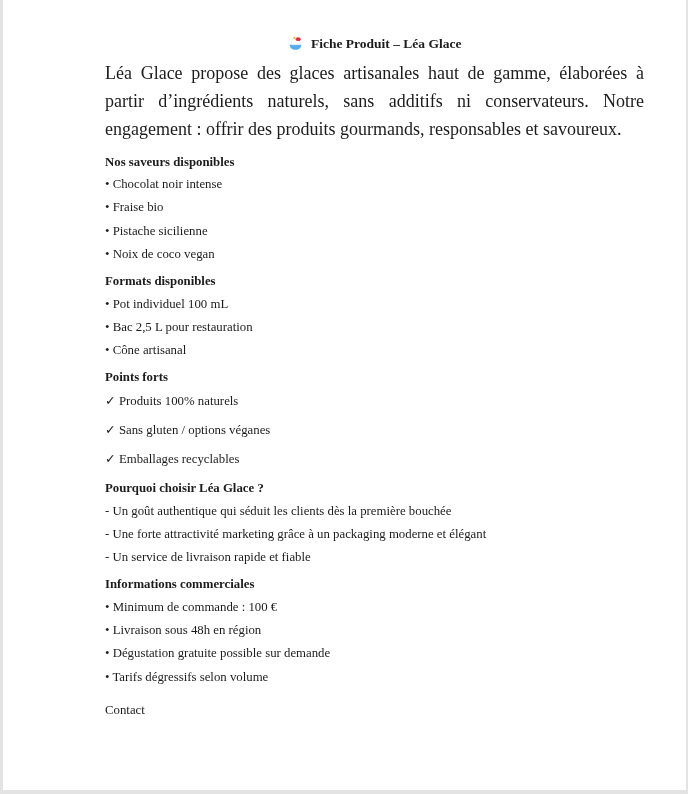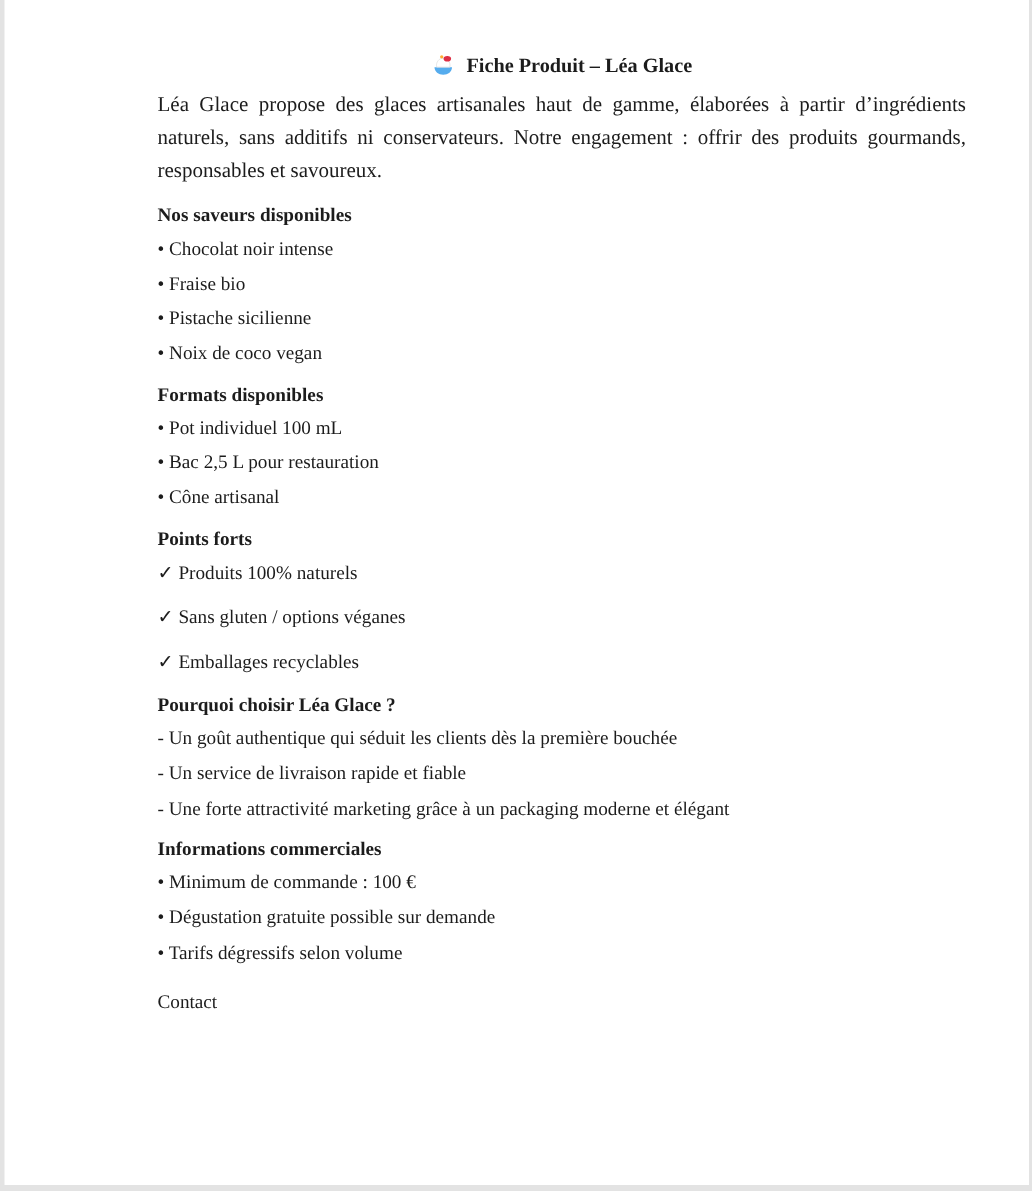--- a/index.html
+++ b/index.html
@@ -38,21 +38,21 @@
     text-align: center;
     line-height: 1.5;
     margin: 0 0 6px 0;
   }
   .emoji-wrap {
     display: inline-block;
     margin-right: 5px;
   }
   .emoji-wrap svg { vertical-align: -3px; }
   .intro {
-    font-size: 14px;
+    font-size: 18px;
     line-height: 1.55;
     text-align: justify;
     margin: 0;
   }
   .section-heading {
     font-size: 12.8px;
     font-weight: bold;
     line-height: 1.35;
     margin: 10px 0 5px 0;
   }
@@ -102,23 +102,24 @@
       <h3 class="section-heading">Formats disponibles</h3>
       <p class="item bullet">• Pot individuel 100 mL</p>
       <p class="item bullet">• Bac 2,5 L pour restauration</p>
       <p class="item bullet">• Cône artisanal</p>
       <h3 class="section-heading">Points forts</h3>
       <p class="item check">✓ Produits 100% naturels</p>
       <p class="item check">✓ Sans gluten / options véganes</p>
       <p class="item check">✓ Emballages recyclables</p>
       <h3 class="section-heading">Pourquoi choisir Léa Glace ?</h3>
       <p class="item dash">- Un goût authentique qui séduit les clients dès la première bouchée</p>
+      <p class="item dash">- Une forte attractivité marketing grâce à un packaging moderne et élégant</p>
       <p class="item dash">- Un service de livraison rapide et fiable</p>
-      <p class="item dash">- Une forte attractivité marketing grâce à un packaging moderne et élégant</p>
       <h3 class="section-heading">Informations commerciales</h3>
       <p class="item bullet">• Minimum de commande : 100 €</p>
+      <p class="item bullet">• Livraison sous 48h en région</p>
       <p class="item bullet">• Dégustation gratuite possible sur demande</p>
       <p class="item bullet">• Tarifs dégressifs selon volume</p>
     </div>
 
   <p class="contact">Contact</p>
 
 </div>
 
 </body></html>

